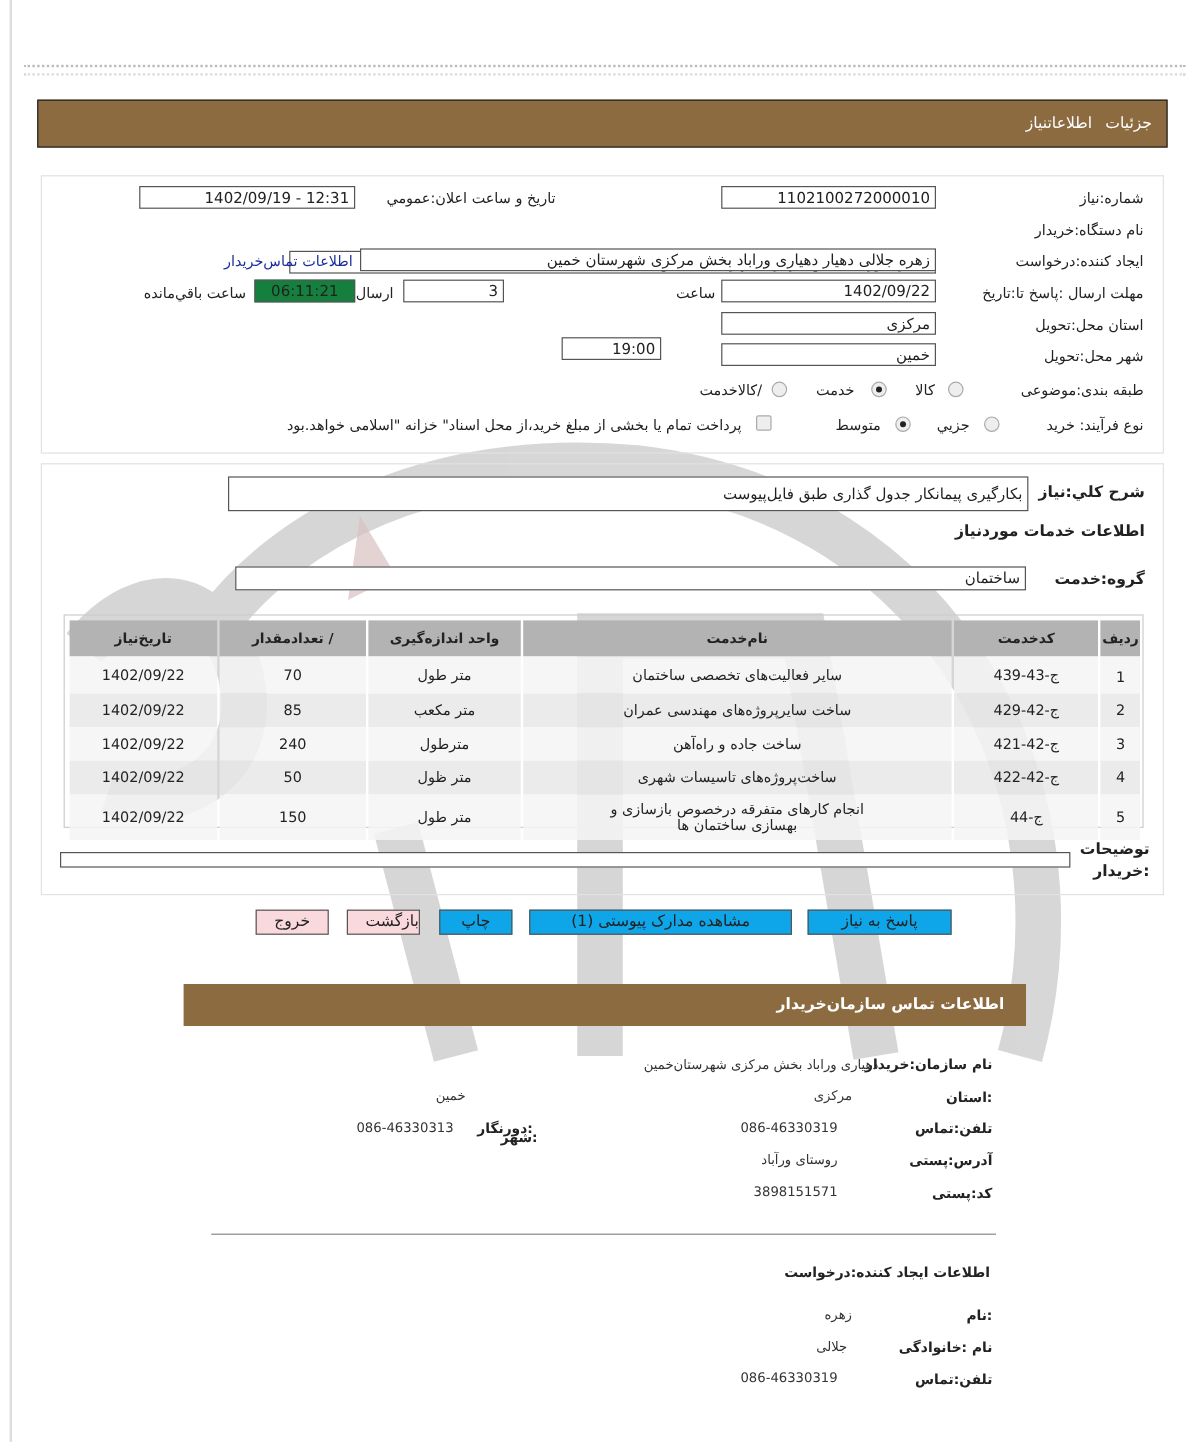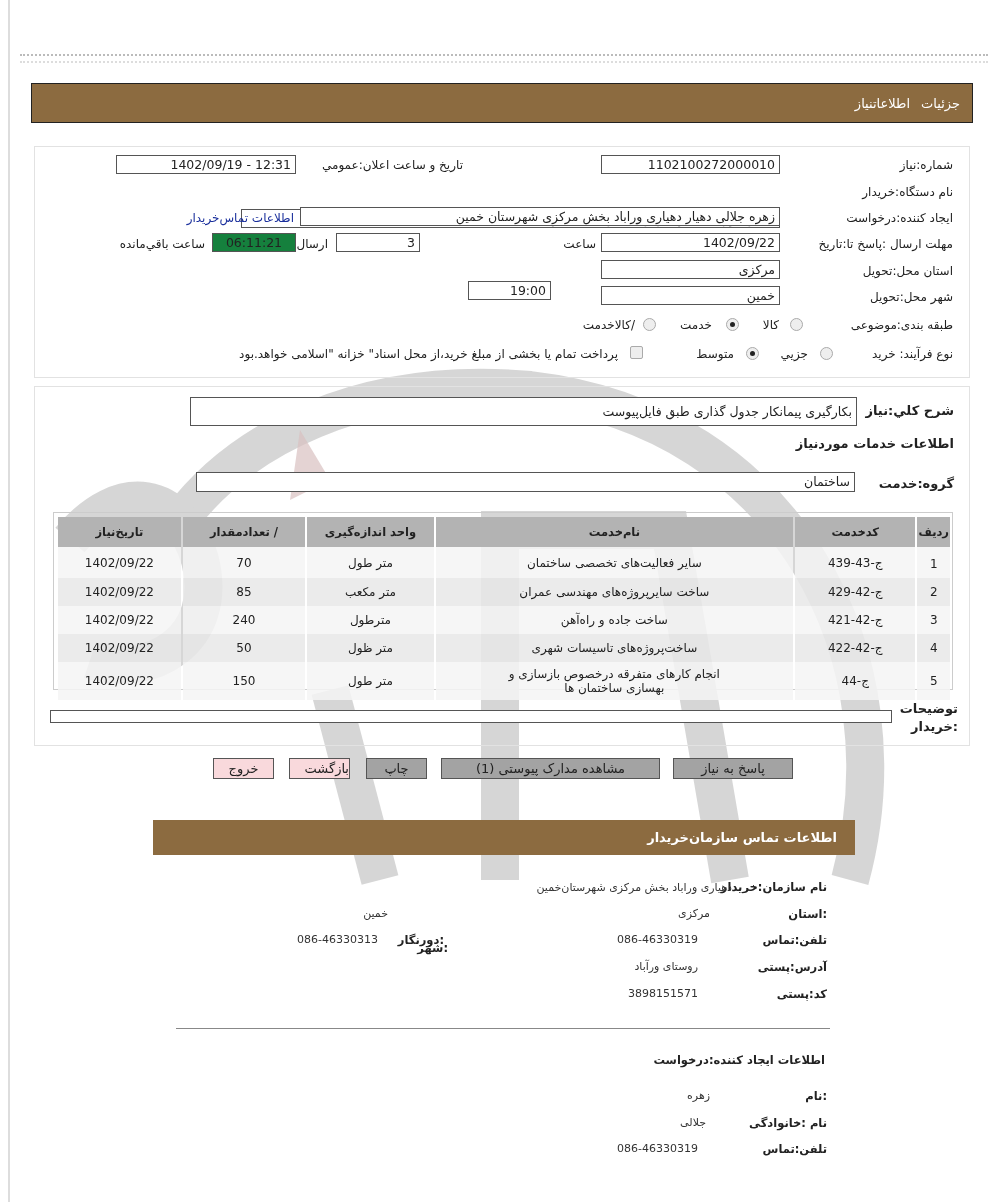--- a/index.html
+++ b/index.html
@@ -26,21 +26,21 @@
   .bold { font-weight:bold; }
   table.svc { position:absolute; left:56px; top:517px; width:896px; border-collapse:separate; border-spacing:2px 0;
               direction:rtl; font-size:12px; }
   table.svc th { background:#b3b3b3; color:#222; font-weight:bold; height:28px; font-size:11.5px; }
   table.svc td { height:26px; text-align:center; }
   table.svc tr.odd td { background:rgba(245,245,245,0.85); }
   table.svc tr.even td { background:rgba(232,232,232,0.85); }
   .tblwrap { position:absolute; left:53px; top:512px; width:900px; height:178px; border:1px solid #ccc; box-sizing:border-box; }
   .btn { position:absolute; top:758px; height:21px; border:1px solid #555; box-sizing:border-box; font-size:13px;
          text-align:center; line-height:19px; direction:rtl; cursor:pointer; }
-  .btn.green { background:#a3a3a3; }
+  .btn.green { background:#0ea5e9; }
   .btn.pink { background:#f9d9dc; }
   .contact-bar { position:absolute; left:153px; top:820px; width:702px; height:35px; background:#8c6b40; direction:rtl; }
   .contact-bar span { color:#fff; font-weight:bold; font-size:13px; position:absolute; right:18px; top:10px; }
   .lbl { font-weight:bold; font-size:11.5px; }
   .val { font-size:11px; color:#333; }
   .hr { position:absolute; left:176px; top:1028px; width:654px; height:1px; background:#888; }
 </style>
 </head>
 <body>
 

